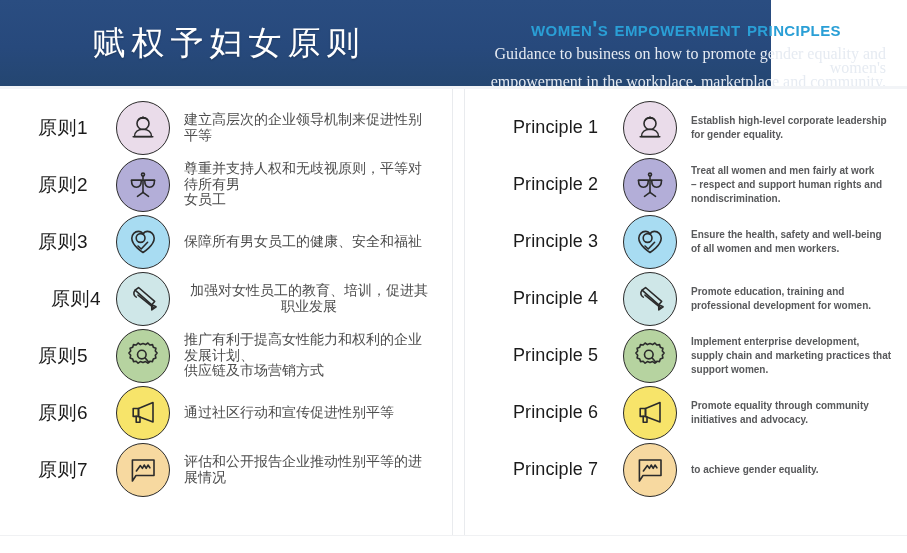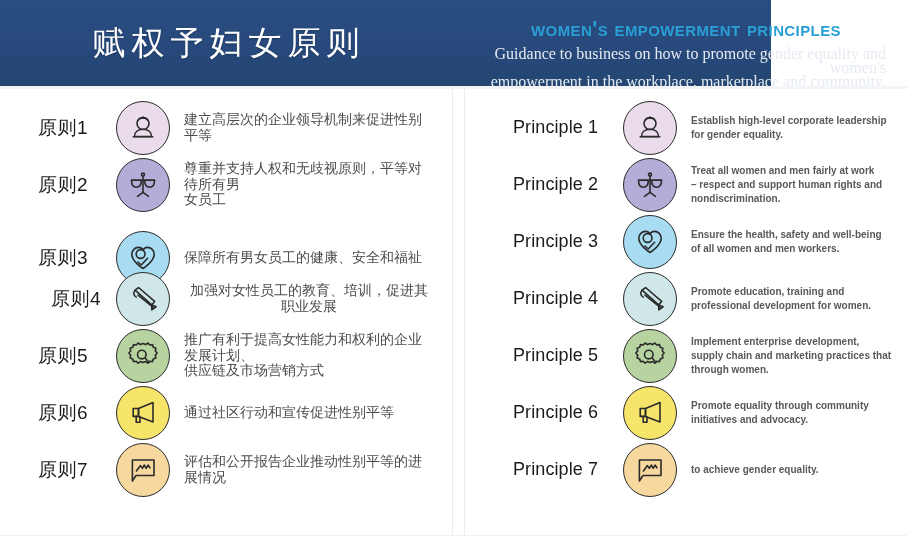--- a/index.html
+++ b/index.html
@@ -165,21 +165,21 @@
             <path d="M17.7 11.3 C17.7 16.2 20.1 18.3 22.6 18.3 C25.1 18.3 27.5 16.2 27.5 11.3 Z" fill="none" stroke="#2b2b2b" stroke-width="1.6" stroke-linecap="round" stroke-linejoin="round"></path>
             <path d="M16 23.4 L10.5 27.3" fill="none" stroke="#2b2b2b" stroke-width="1.6" stroke-linecap="round" stroke-linejoin="round"></path>
             <path d="M16 23.4 L21.5 27.3" fill="none" stroke="#2b2b2b" stroke-width="1.6" stroke-linecap="round" stroke-linejoin="round"></path>
           </svg>
         </div>
         <div class="row-text">
           <span>尊重并支持人权和无歧视原则，平等对待所有男</span>
           <span>女员工</span>
         </div>
       </div>
-      <div class="row" style="top: 140px;">
+      <div class="row" style="top: 124px;">
         <div class="row-label">原则3</div>
         <div class="icon-wrap" style="background: rgb(168, 220, 242); border: 1.5px solid rgb(43, 43, 43);">
           <svg width="32" height="32" viewBox="0 0 32 32">
             <path d="M16 26.5 C16 26.5 4.8 19.6 4.8 12.3 C4.8 8.3 7.9 5.4 11.4 5.4 C13.6 5.4 15.2 6.6 16 8.0 C16.8 6.6 18.4 5.4 20.6 5.4 C24.1 5.4 27.2 8.3 27.2 12.3 C27.2 19.6 16 26.5 16 26.5 Z" fill="none" stroke="#2b2b2b" stroke-width="1.6" stroke-linecap="round" stroke-linejoin="round"></path>
             <circle cx="13.6" cy="12.0" r="4.4" fill="none" stroke="#2b2b2b" stroke-width="1.6" stroke-linecap="round" stroke-linejoin="round"></circle>
             <path d="M11.0 20.0 L14.2 23.0 L20.6 16.3" fill="none" stroke="#2b2b2b" stroke-width="1.6" stroke-linecap="round" stroke-linejoin="round"></path>
           </svg>
         </div>
         <div class="row-text">
           <span>保障所有男女员工的健康、安全和福祉</span>
@@ -311,21 +311,21 @@
         <div class="icon-wrap" style="background: rgb(182, 211, 160); border: 1.5px solid rgb(43, 43, 43);">
           <svg width="32" height="32" viewBox="0 0 32 32">
             <path d="M16 3.6 l2.6 1.0 2.3 -1.6 1.9 2.0 2.7 -0.4 0.8 2.6 2.6 1.1 -0.6 2.7 1.8 2.1 -1.8 2.1 0.6 2.7 -2.6 1.1 -0.8 2.6 -2.7 -0.4 -1.9 2.0 -2.3 -1.6 -2.6 1.0 -2.6 -1.0 -2.3 1.6 -1.9 -2.0 -2.7 0.4 -0.8 -2.6 -2.6 -1.1 0.6 -2.7 -1.8 -2.1 1.8 -2.1 -0.6 -2.7 2.6 -1.1 0.8 -2.6 2.7 0.4 1.9 -2.0 2.3 1.6 Z" fill="none" stroke="#2b2b2b" stroke-width="1.6" stroke-linecap="round" stroke-linejoin="round"></path>
             <circle cx="14.8" cy="14.6" r="4.3" fill="none" stroke="#2b2b2b" stroke-width="1.6" stroke-linecap="round" stroke-linejoin="round"></circle>
             <path d="M18.0 17.8 L22.0 22.4" fill="none" stroke="#2b2b2b" stroke-width="1.6" stroke-linecap="round" stroke-linejoin="round"></path>
           </svg>
         </div>
         <div class="row-text">
           <span>Implement enterprise development,</span>
           <span>supply chain and marketing practices that</span>
-          <span>through women.</span>
+          <span>support women.</span>
         </div>
       </div>
       <div class="row" style="top: 295px;">
         <div class="row-label">Principle 6</div>
         <div class="icon-wrap" style="background: rgb(247, 228, 106); border: 1.5px solid rgb(43, 43, 43);">
           <svg width="32" height="32" viewBox="0 0 32 32">
             <path d="M11.5 11.5 L26.0 5.6 L26.0 25.0 L11.5 19.4 Z" fill="none" stroke="#2b2b2b" stroke-width="1.6" stroke-linecap="round" stroke-linejoin="round"></path>
             <path d="M11.5 11.5 L6.2 11.5 L6.2 19.4 L11.5 19.4 Z" fill="none" stroke="#2b2b2b" stroke-width="1.6" stroke-linecap="round" stroke-linejoin="round"></path>
             <path d="M9.2 19.4 L9.2 25.2 L13.0 25.2 L13.0 20.1" fill="none" stroke="#2b2b2b" stroke-width="1.6" stroke-linecap="round" stroke-linejoin="round"></path>
           </svg>

